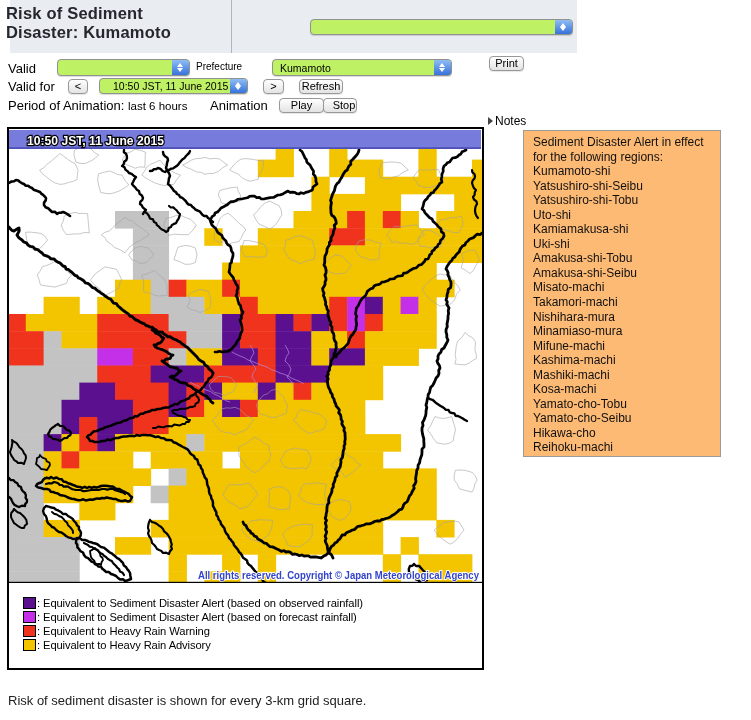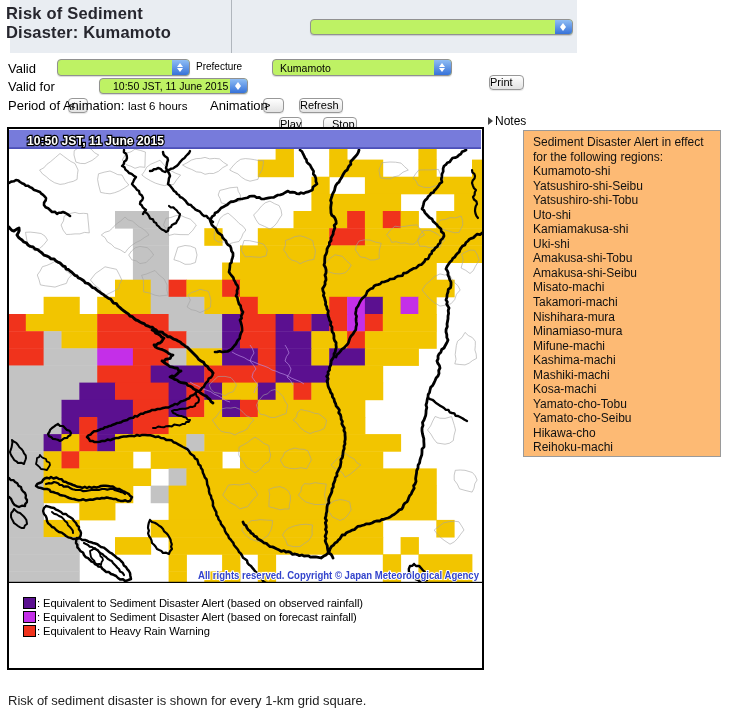--- a/index.html
+++ b/index.html
@@ -9,21 +9,21 @@
 
 #hdr { left:10px; top:0; width:567px; height:53px; background:#e9edf2; }
 #title { left:6px; top:4px; font-size:16.5px; font-weight:bold; color:#26262e; line-height:19.4px; letter-spacing:0.2px; }
 #gmcell { left:231px; top:0; width:346px; height:53px; border-left:1px solid #b0b6bd; }
 #gmtext { left:237px; top:1px; font-size:11px; color:#333; line-height:12.3px; }
 .macsel { position:absolute; background:#bef264; border:1px solid #919191; border-radius:4px; box-shadow:0 1px 1px rgba(0,0,0,0.15); }
 .macsel .cap { position:absolute; right:0; top:0; bottom:0; width:17px; border-radius:0 3px 3px 0; background:linear-gradient(#8fbdf4,#3672d9); }
 .macsel .cap:before { content:""; position:absolute; left:5px; top:3px; width:0; height:0; border-left:3.5px solid transparent; border-right:3.5px solid transparent; border-bottom:4px solid #fff; }
 .macsel .cap:after { content:""; position:absolute; left:5px; bottom:3px; width:0; height:0; border-left:3.5px solid transparent; border-right:3.5px solid transparent; border-top:4px solid #fff; }
 .macsel .val { position:absolute; left:7px; top:50%; transform:translateY(-50%); font-size:10.5px; color:#000; white-space:nowrap; }
-.btn { position:absolute; background:linear-gradient(#ffffff,#eeeeee 60%,#e3e3e3); border:1px solid #989898; border-radius:4px; font-size:11px; color:#000; text-align:left; box-shadow:0 1px 1px rgba(0,0,0,0.1);margin-top:19px; }
+.btn { position:absolute; background:linear-gradient(#ffffff,#eeeeee 60%,#e3e3e3); border:1px solid #989898; border-radius:4px; font-size:11px; color:#000; text-align:center; box-shadow:0 1px 1px rgba(0,0,0,0.1); }
 .lbl { position:absolute; font-size:13px; color:#000; white-space:nowrap; }
 .sm { font-size:11.5px; }
 
 #mapbox { left:7px; top:127px; width:477px; height:543px; border:2px solid #000; background:#fff; }
 #notesbox { left:523px; top:130px; width:198px; height:327px; border:1px solid #9a9a9a; background:#fdba74; font-size:12px; color:#111; line-height:14.55px; padding:4px 0 0 9px; }
 #noteslbl { left:488px; top:114px; font-size:12px; color:#000; }
 #noteslbl:before { content:""; display:inline-block; width:0; height:0; border-top:4px solid transparent; border-bottom:4px solid transparent; border-left:5px solid #444; margin-right:2px; }
 
 .lgrow { position:absolute; left:14px; height:14px; font-size:11.2px; letter-spacing:-0.1px; color:#000; white-space:nowrap; }
 .sw { display:inline-block; width:13px; height:12px; border:1px solid #000; vertical-align:-2px; margin-right:1px; }
@@ -54,21 +54,21 @@
   <div class="btn" style="left:68px; top:79px; width:20px; height:15px; line-height:13px;">&lt;</div>
   <div class="macsel" style="left:99px; top:78px; width:149px; height:16px;">
       <span class="val" style="left:13px;">10:50 JST, 11 June 2015</span>
       <span class="cap"></span>
     </div>
   <div class="btn" style="left:263px; top:79px; width:21px; height:15px; line-height:13px;">&gt;</div>
   <div class="btn" style="left:299px; top:79px; width:44px; height:15px; line-height:13px;">Refresh</div>
 
   <div class="lbl" style="left:8px; top:98px;">Period of Animation:&nbsp;<span class="sm">last 6 hours</span></div>
   <div class="lbl" style="left:210px; top:98px;">Animation</div>
-  <div class="btn" style="left:279px; top:98px; width:23px; height:15px; line-height:13px;">Play</div>
+  <div class="btn" style="left:279px; top:98px; width:45px; height:15px; line-height:13px;">Play</div>
   <div class="btn" style="left:323px; top:98px; width:34px; height:15px; line-height:13px;padding-left:8px;">Stop</div>
 
   <div class="abs" id="noteslbl">Notes</div>
   <div class="abs" id="notesbox">Sediment Disaster Alert in effect<br>for the following regions:<br>Kumamoto-shi<br>Yatsushiro-shi-Seibu<br>Yatsushiro-shi-Tobu<br>Uto-shi<br>Kamiamakusa-shi<br>Uki-shi<br>Amakusa-shi-Tobu<br>Amakusa-shi-Seibu<br>Misato-machi<br>Takamori-machi<br>Nishihara-mura<br>Minamiaso-mura<br>Mifune-machi<br>Kashima-machi<br>Mashiki-machi<br>Kosa-machi<br>Yamato-cho-Tobu<br>Yamato-cho-Seibu<br>Hikawa-cho<br>Reihoku-machi</div>
 
   <div class="abs" id="mapbox">
     <svg width="473" height="454" viewBox="9 129 473 454" style="position:absolute; left:0; top:0;">
       <rect x="9" y="129" width="473" height="454" fill="#ffffff"></rect>
       <rect x="275.6" y="142.4" width="18.30" height="17.61" fill="#f2c500"></rect>
 <rect x="329.2" y="142.4" width="18.30" height="17.61" fill="#f2c500"></rect>
@@ -313,15 +313,16 @@
 
       <rect x="9" y="130" width="472" height="19" fill="#777bdb"></rect>
         <rect x="9" y="147.2" width="472" height="1.8" fill="#4c50b8"></rect>
       <text x="27" y="144.5" font-size="12.5" font-weight="bold" fill="#ffffff" stroke="#000000" stroke-width="2.4" paint-order="stroke" font-family="Liberation Sans, sans-serif" textLength="137" lengthAdjust="spacingAndGlyphs">10:50 JST, 11 June 2015</text>
       <text x="198" y="578.5" font-size="10.5" font-weight="bold" fill="#3344cc" stroke="#ffffff" stroke-width="2" paint-order="stroke" font-family="Liberation Sans, sans-serif" textLength="281" lengthAdjust="spacingAndGlyphs">All rights reserved. Copyright © Japan Meteorological Agency</text>
     <rect x="9" y="581.8" width="473" height="1.4" fill="#000"></rect>
       </svg>
     <div class="lgrow" style="top:468px;"><span class="sw" style="background:#5b1090;"></span>: Equivalent to Sediment Disaster Alert (based on observed rainfall)</div>
     <div class="lgrow" style="top:482px;"><span class="sw" style="background:#c42fe8;"></span>: Equivalent to Sediment Disaster Alert (based on forecast rainfall)</div>
     <div class="lgrow" style="top:496px;"><span class="sw" style="background:#f0331c;"></span>: Equivalent to Heavy Rain Warning</div>
+    <div class="lgrow" style="top:510px;"><span class="sw" style="background:#f2c500;"></span>: Equivalent to Heavy Rain Advisory</div>
   </div>
-  <div class="abs" id="foot">Risk of sediment disaster is shown for every 1-km grid square.</div>
+  <div class="abs" id="foot">Risk of sediment disaster is shown for every 3-km grid square.</div>
 </div>
 
 </body></html>

